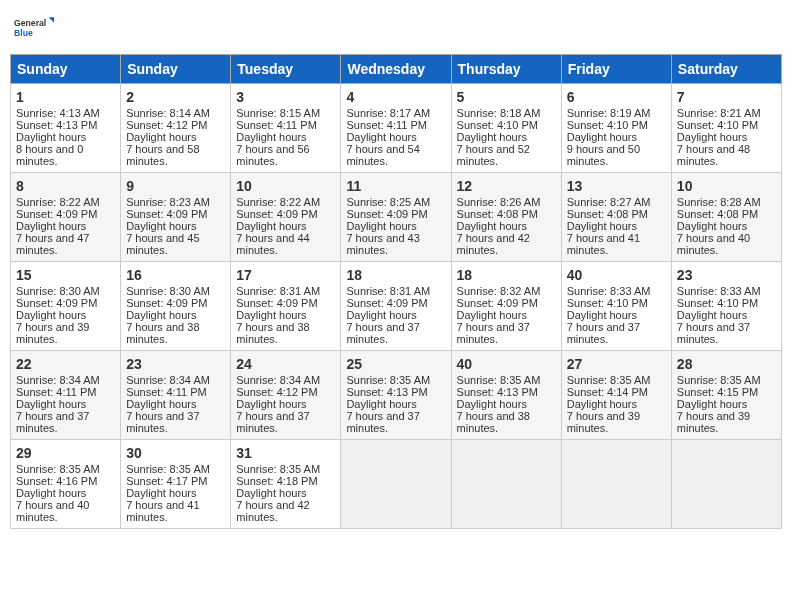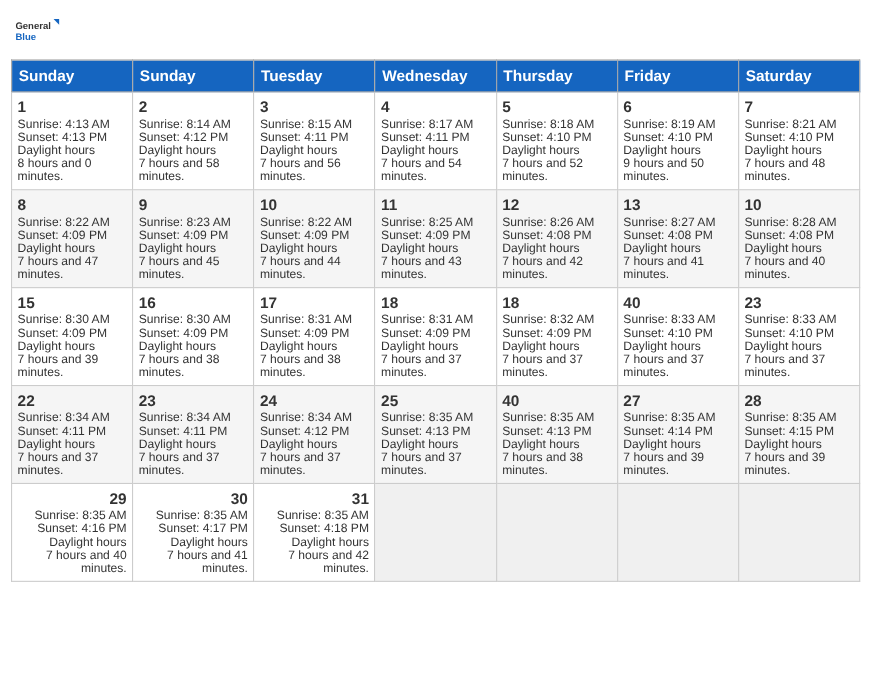--- a/index.html
+++ b/index.html
@@ -64,21 +64,20 @@
       font-size: 14px;
       font-weight: bold;
       display: block;
       margin-bottom: 2px;
     }
     .cell-empty {
       background: #f0f0f0 !important;
     }
     .last-row td {
       height: 65px;
-      text-align: right;
     }
   </style>
 </head>
 <body>
 
 <div class="header-area">
   <div class="logo">
   <svg width="40" height="36" viewBox="0 0 60 36" xmlns="http://www.w3.org/2000/svg">
     <text x="0" y="15" font-size="13" font-weight="bold" font-family="Arial" fill="#333">General</text>
     <text x="0" y="30" font-size="13" font-weight="bold" font-family="Arial" fill="#1565c0">Blue</text>

